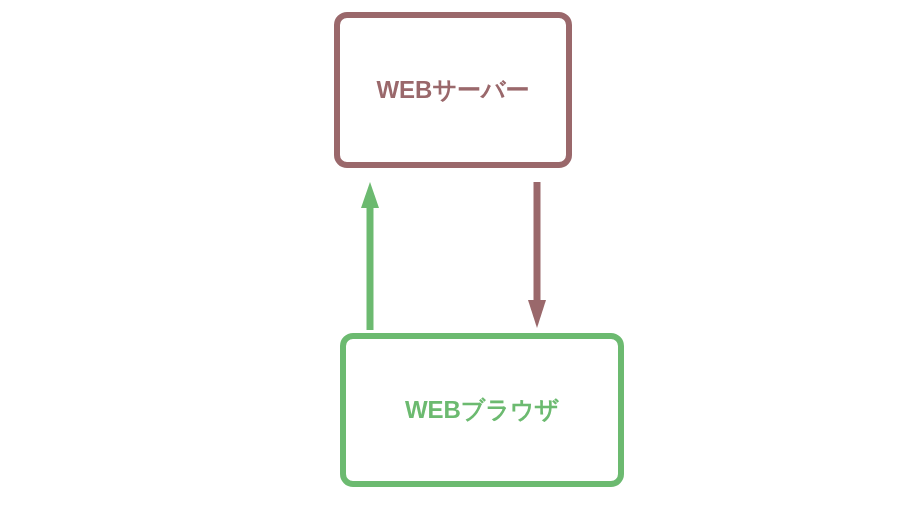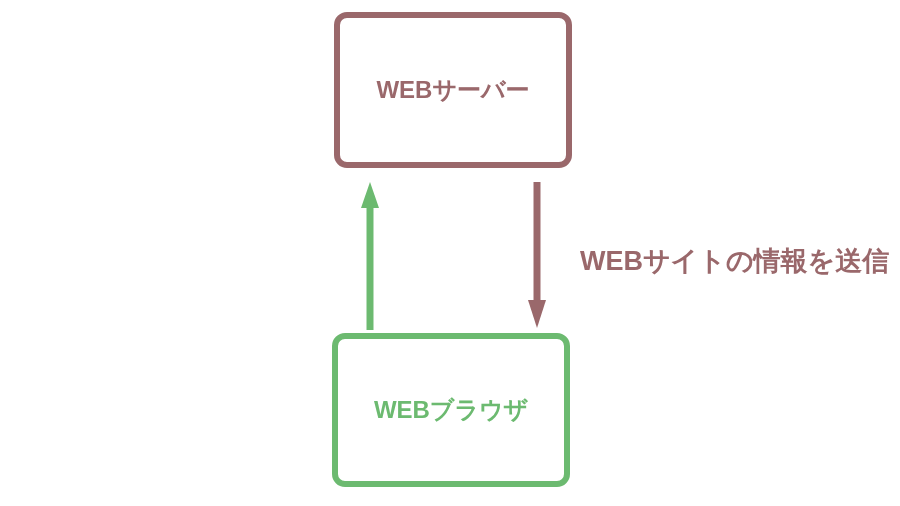--- a/index.html
+++ b/index.html
@@ -37,23 +37,23 @@
   .server-box {
     left: 334px;
     top: 12px;
     width: 238px;
     height: 156px;
     border-color: var(--maroon);
     color: var(--maroon);
   }
 
   .browser-box {
-    left: 332px;
+    left: 340px;
     top: 333px;
-    width: 238px;
+    width: 284px;
     height: 154px;
     border-color: var(--green);
     color: var(--green);
   }
 
   .arrows-layer {
     position: absolute;
     left: 0;
     top: 0;
     width: 900px;
@@ -92,19 +92,18 @@
   <svg class="arrows-layer" viewBox="0 0 900 506" xmlns="http://www.w3.org/2000/svg">
 
     <line x1="370" y1="330" x2="370" y2="206" stroke-width="7" stroke="#6cba70"></line>
     <polygon points="370,182 361,208 379,208" fill="#6cba70"></polygon>
 
     <line x1="537" y1="182" x2="537" y2="302" stroke-width="7" stroke="#9a686b"></line>
     <polygon points="537,328 528,300 546,300" fill="#9a686b"></polygon>
   </svg>
 
 
-  <div class="edge-label response-label">WEBサイトの情報を送信</div>
 
   <div class="node-box browser-box">
     <div>WEBブラウザ</div>
   </div>
 
 </div>
 
 </body></html>

